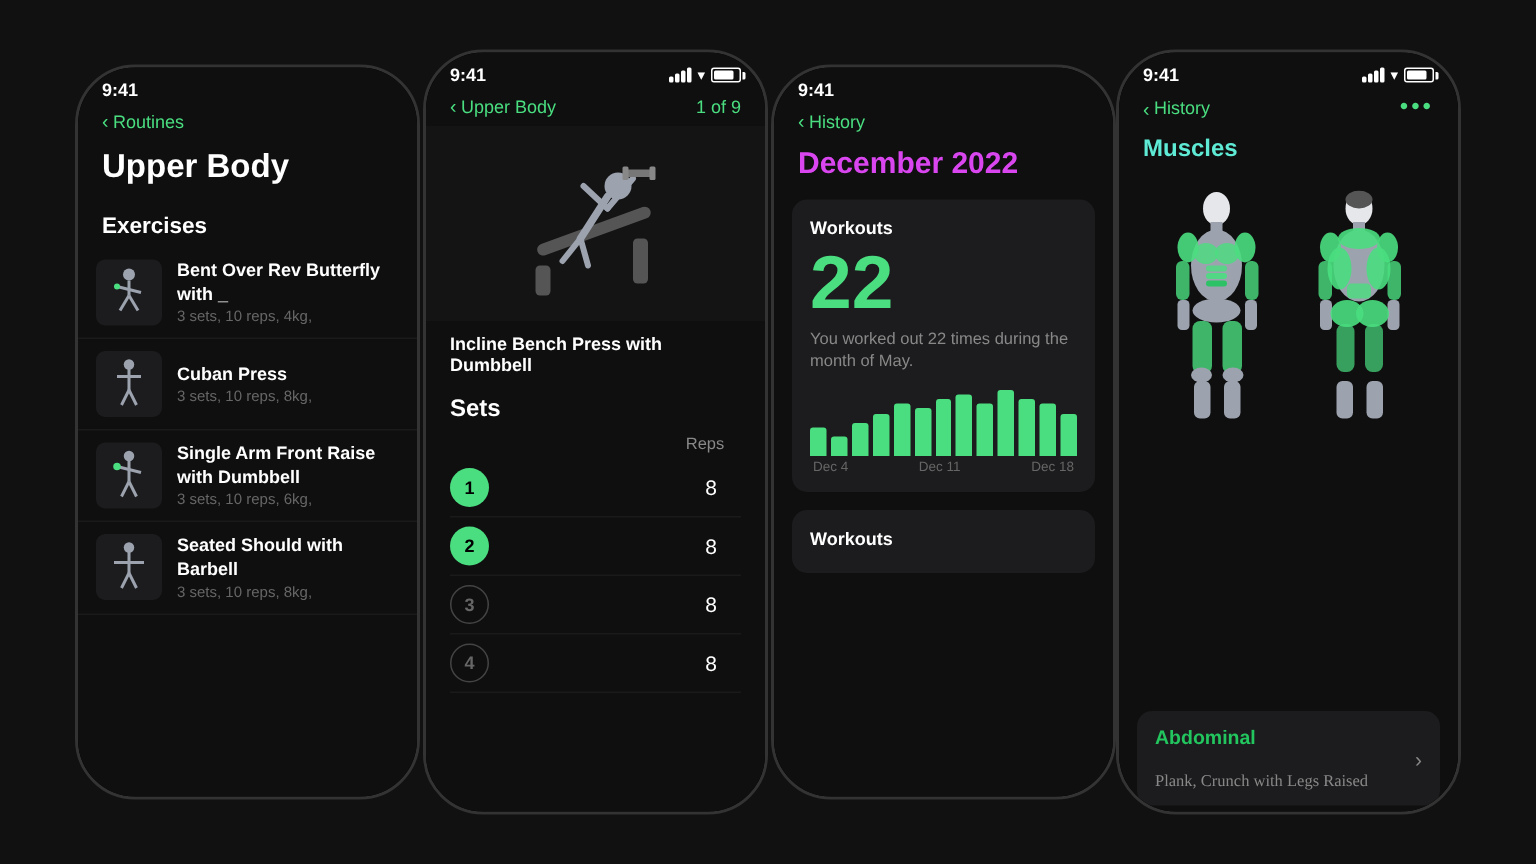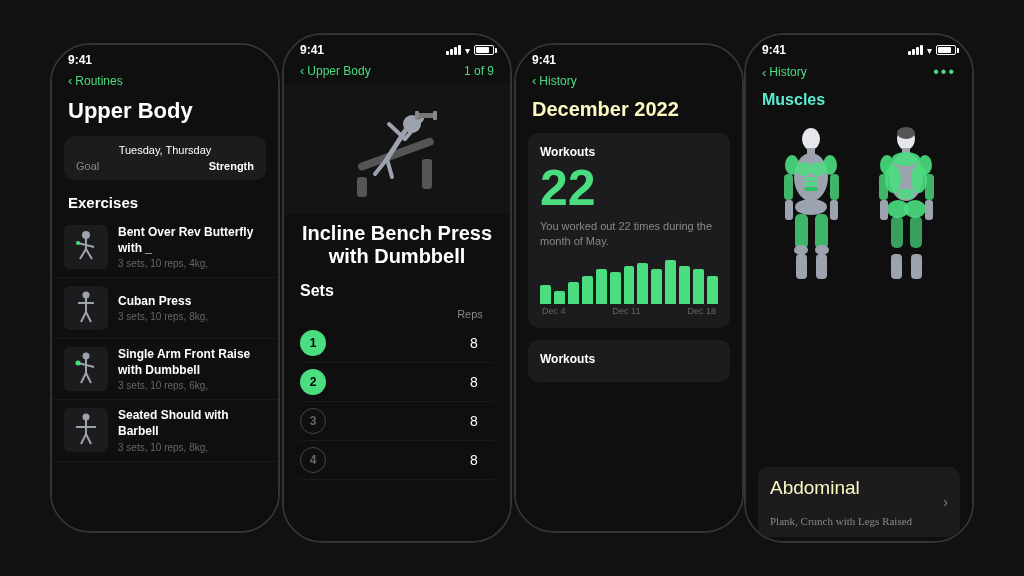--- a/index.html
+++ b/index.html
@@ -249,21 +249,21 @@
       color: #fff;
       font-weight: 500;
       width: 40px;
       text-align: center;
     }
 
     
     .screen3 .page-title {
       font-size: 22px;
       font-weight: 700;
-      color: #fef9c3;
+      color: #d946ef;
       padding: 4px 16px 8px;
     }
     .stats-card {
       background: #1c1c1e;
       border-radius: 10px;
       margin: 4px 12px;
       padding: 12px;
     }
     .stats-label {
       font-size: 12px;
@@ -331,23 +331,23 @@
       padding: 10px 20px;
       flex: 1;
     }
     .muscle-info-card {
       background: #1c1c1e;
       border-radius: 10px;
       margin: 0 12px 4px;
       padding: 10px 12px;
     }
     .muscle-name {
-      font-size: 19px;
-      font-weight: 400;
-      color: #fef9c3;
+      font-size: 13px;
+      font-weight: 700;
+      color: #22c55e;
     }
     .muscle-exercises {
       font-size: 11px;
       color: #888;
       margin-top: 16px;
       font-family: Liberation Serif, serif;
     }
     .muscle-chevron {
       color: #888;
       font-size: 14px;
@@ -374,27 +374,20 @@
       <div class="status-bar">
         <span class="status-time">9:41</span>
       </div>
       <div class="nav-bar">
         <div class="nav-back">
           <span class="nav-back-chevron">‹</span>
           <span>Routines</span>
         </div>
       </div>
       <div class="page-title">Upper Body</div>
-      <div class="info-card">
-        <div class="days">Tuesday, Thursday</div>
-        <div class="goal-row">
-          <span class="goal-label">Goal</span>
-          <span class="goal-value">Strength</span>
-        </div>
-      </div>
       <div class="section-title">Exercises</div>
       <div class="exercise-list">
 
         <div class="exercise-item">
           <div class="exercise-img">
             <svg width="40" height="40" viewBox="0 0 40 40">
 
               <circle cx="20" cy="8" r="4" fill="#9ca3af"></circle>
               <line x1="20" y1="12" x2="20" y2="22" stroke="#9ca3af" stroke-width="2"></line>
               <line x1="12" y1="16" x2="28" y2="20" stroke="#9ca3af" stroke-width="2"></line>
@@ -499,21 +492,21 @@
           <line x1="68" y1="50" x2="52" y2="35" stroke="#9ca3af" stroke-width="4" stroke-linecap="round"></line>
 
           <rect x="80" y="24" width="18" height="5" rx="2" fill="#777"></rect>
           <rect x="78" y="22" width="4" height="9" rx="1" fill="#888"></rect>
           <rect x="96" y="22" width="4" height="9" rx="1" fill="#888"></rect>
 
           <line x1="50" y1="70" x2="38" y2="85" stroke="#9ca3af" stroke-width="4" stroke-linecap="round"></line>
           <line x1="50" y1="70" x2="55" y2="88" stroke="#9ca3af" stroke-width="4" stroke-linecap="round"></line>
         </svg>
       </div>
-      <div class="page-title" style="font-size:20px; padding: 8px 16px 4px; text-align: center;">Incline Bench Press with Dumbbell</div>
+      <div class="page-title" style="font-size:12px; padding: 8px 16px 4px;">Incline Bench Press with Dumbbell</div>
       <div class="sets-section">
         <div class="sets-title">Sets</div>
         <div class="sets-header">
           <span class="sets-header-label">Reps</span>
         </div>
         <div class="set-row">
           <div class="set-num-circle active">1</div>
           <div class="set-reps">8</div>
         </div>
         <div class="set-row">

